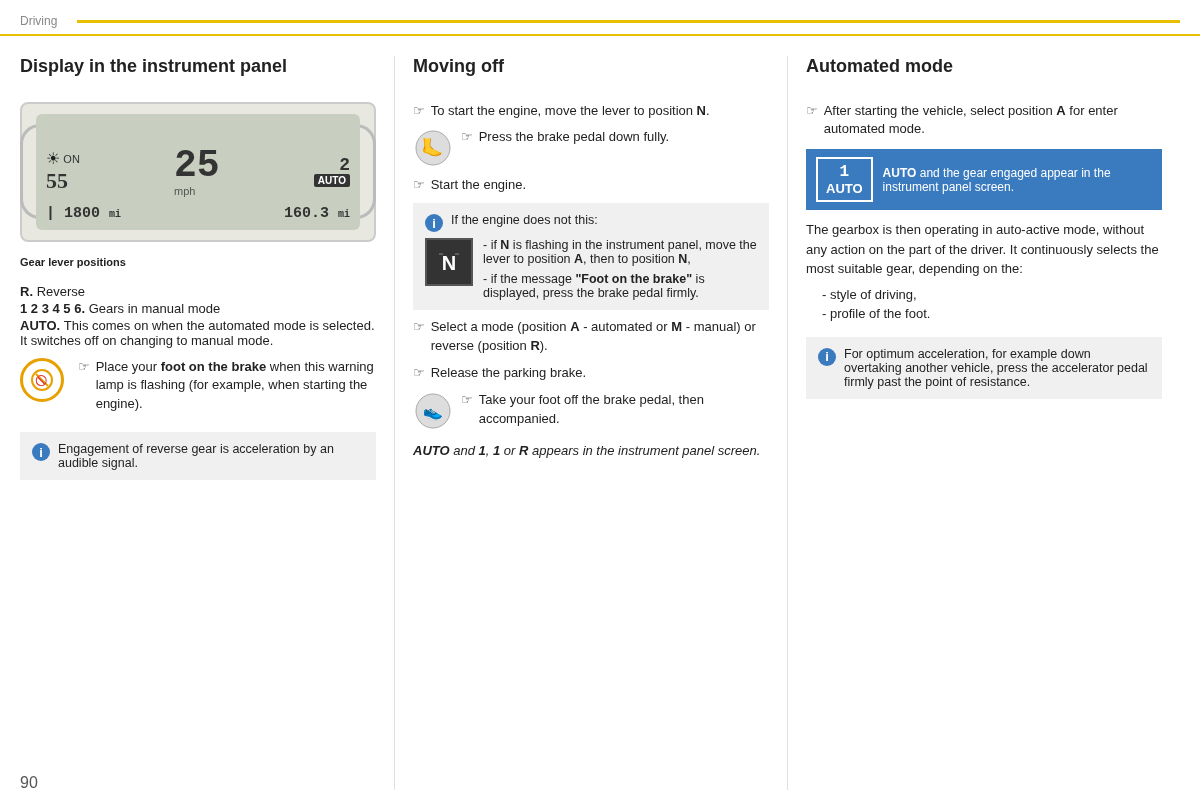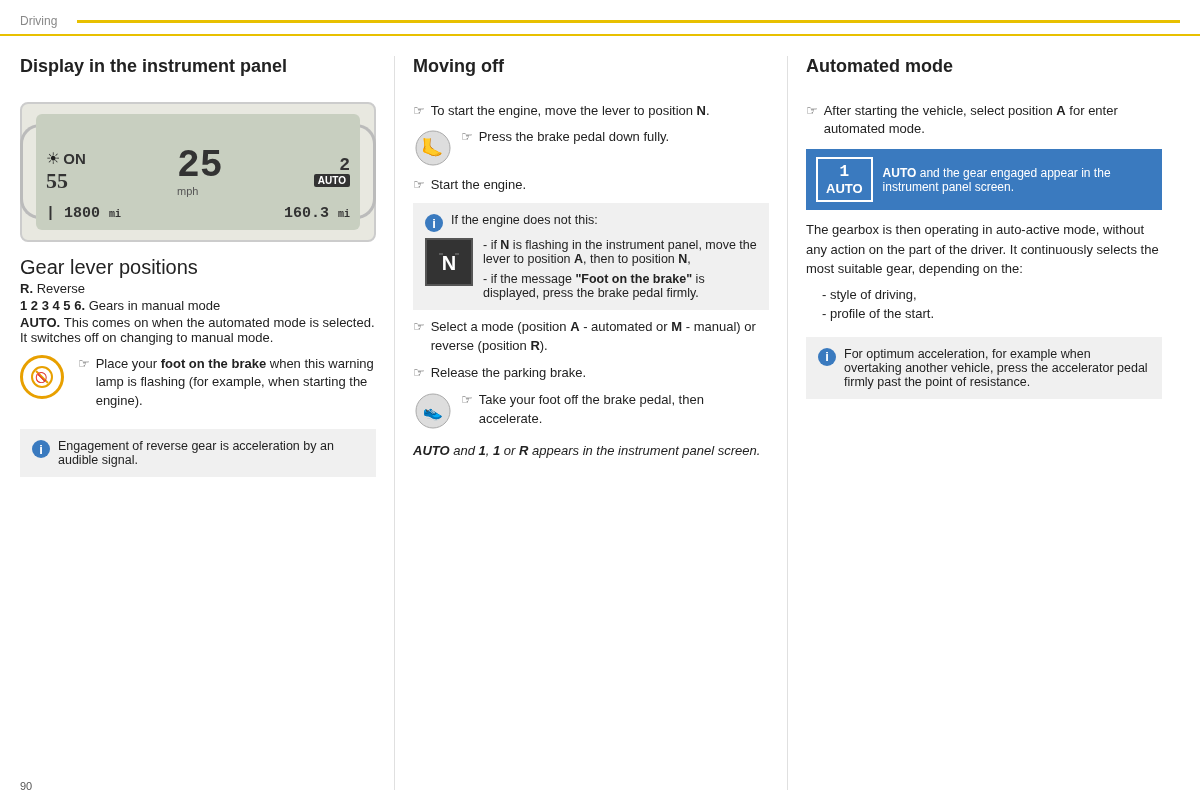--- a/index.html
+++ b/index.html
@@ -44,23 +44,23 @@
     .col:last-child { border-right: none; }
     .col:first-child { padding-left: 0; }
 
     h2 {
       font-size: 18px;
       font-weight: bold;
       margin-bottom: 24px;
       line-height: 1.2;
     }
     h3 {
-      font-size: 20px;
-      font-weight: normal;
-      margin-bottom: 2px;
+      font-size: 11px;
+      font-weight: bold;
+      margin-bottom: 16px;
     }
 
     
     .instrument-panel {
       border: 2px solid #ccc;
       border-radius: 8px;
       background: #e8e8e0;
       padding: 10px 14px;
       margin-bottom: 14px;
       position: relative;
@@ -240,21 +240,21 @@
     }
 
     .dash-list { list-style: none; padding-left: 16px; }
     .dash-list li { margin-bottom: 4px; font-size: 13px; }
     .dash-list li::before { content: "- "; }
 
     .page-number {
       position: absolute;
       bottom: 8px;
       left: 20px;
-      font-size: 11px;
+      font-size: 16px;
       color: #555;
     }
   </style>
 </head>
 <body>
 
 <div class="top-bar">
   <span class="top-bar-label">Driving</span>
   <div class="top-bar-line"></div>
 </div>
@@ -264,21 +264,21 @@
   <div class="col">
     <h2>Display in the instrument panel</h2>
 
     <div class="instrument-panel">
       <div class="panel-curve-left"></div>
       <div class="panel-curve-right"></div>
       <div class="panel-inner">
         <div class="panel-left">
           <div style="display:flex;align-items:center;gap:3px;">
             <span style="font-size:16px;">☀</span>
-            <span style="font-size:15px;font-weight:bold;color:#333;">ON</span>
+            <span style="font-size:11px;font-weight:normal;color:#333;">ON</span>
           </div>
           <span class="panel-55">55</span>
         </div>
         <div style="text-align:left;">
           <div style="font-size:38px;font-weight:bold;font-family:'Courier New',monospace;color:#333;line-height:1;">25</div>
           <div style="font-size:11px;color:#555;">mph</div>
         </div>
         <div style="text-align:right;">
           <div style="font-size:18px;font-weight:bold;font-family:'Courier New',monospace;color:#333;line-height:1;">2</div>
           <div class="panel-auto-badge">AUTO</div>
@@ -392,21 +392,21 @@
 
     <div style="display:flex;align-items:flex-start;margin-bottom:8px;margin-top:4px;">
       <div style="width:40px;height:40px;margin-right:8px;flex-shrink:0;">
         <svg width="40" height="40" viewBox="0 0 40 40">
           <ellipse cx="20" cy="20" rx="17" ry="17" fill="#ddd" stroke="#aaa" stroke-width="1"></ellipse>
           <text x="20" y="26" text-anchor="middle" font-size="16">👟</text>
         </svg>
       </div>
       <div class="sub-bullet" style="margin-left:0;">
         <span class="bullet-arrow">☞</span>
-        <span class="bullet-text">Take your foot off the brake pedal, then accelerate.</span>
+        <span class="bullet-text">Take your foot off the brake pedal, then accompanied.</span>
       </div>
     </div>
 
     <div style="font-size:13px;margin-top:6px;font-style:italic;">
       <strong>AUTO</strong>
       <span> and <strong>1</strong>, <strong>1</strong> or <strong>R</strong> appears in the instrument panel screen.</span>
     </div>
   </div>
 
   <div class="col">
@@ -422,24 +422,24 @@
         <span style="color:#fff;font-weight:bold;font-size:16px;font-family:'Courier New',monospace;">1</span>
         <span style="color:#fff;font-weight:bold;font-size:13px;">AUTO</span>
       </div>
       <span style="color:#fff;font-size:12px;"><strong style="color:#fff;">AUTO</strong> and the gear engaged appear in the instrument panel screen.</span>
     </div>
 
     <p style="font-size:13px;line-height:1.5;margin-bottom:8px;">The gearbox is then operating in auto-active mode, without any action on the part of the driver. It continuously selects the most suitable gear, depending on the:</p>
 
     <ul class="dash-list">
       <li>style of driving,</li>
-      <li>profile of the start.</li>
+      <li>profile of the foot.</li>
     </ul>
 
     <div class="info-box" style="margin-top:16px;">
       <div class="info-i">i</div>
-      <span>For optimum acceleration, for example when overtaking another vehicle, press the accelerator pedal firmly past the point of resistance.</span>
+      <span>For optimum acceleration, for example down overtaking another vehicle, press the accelerator pedal firmly past the point of resistance.</span>
     </div>
   </div>
 
 </div>
 
 <div class="page-number">90</div>
 
 </body></html>

